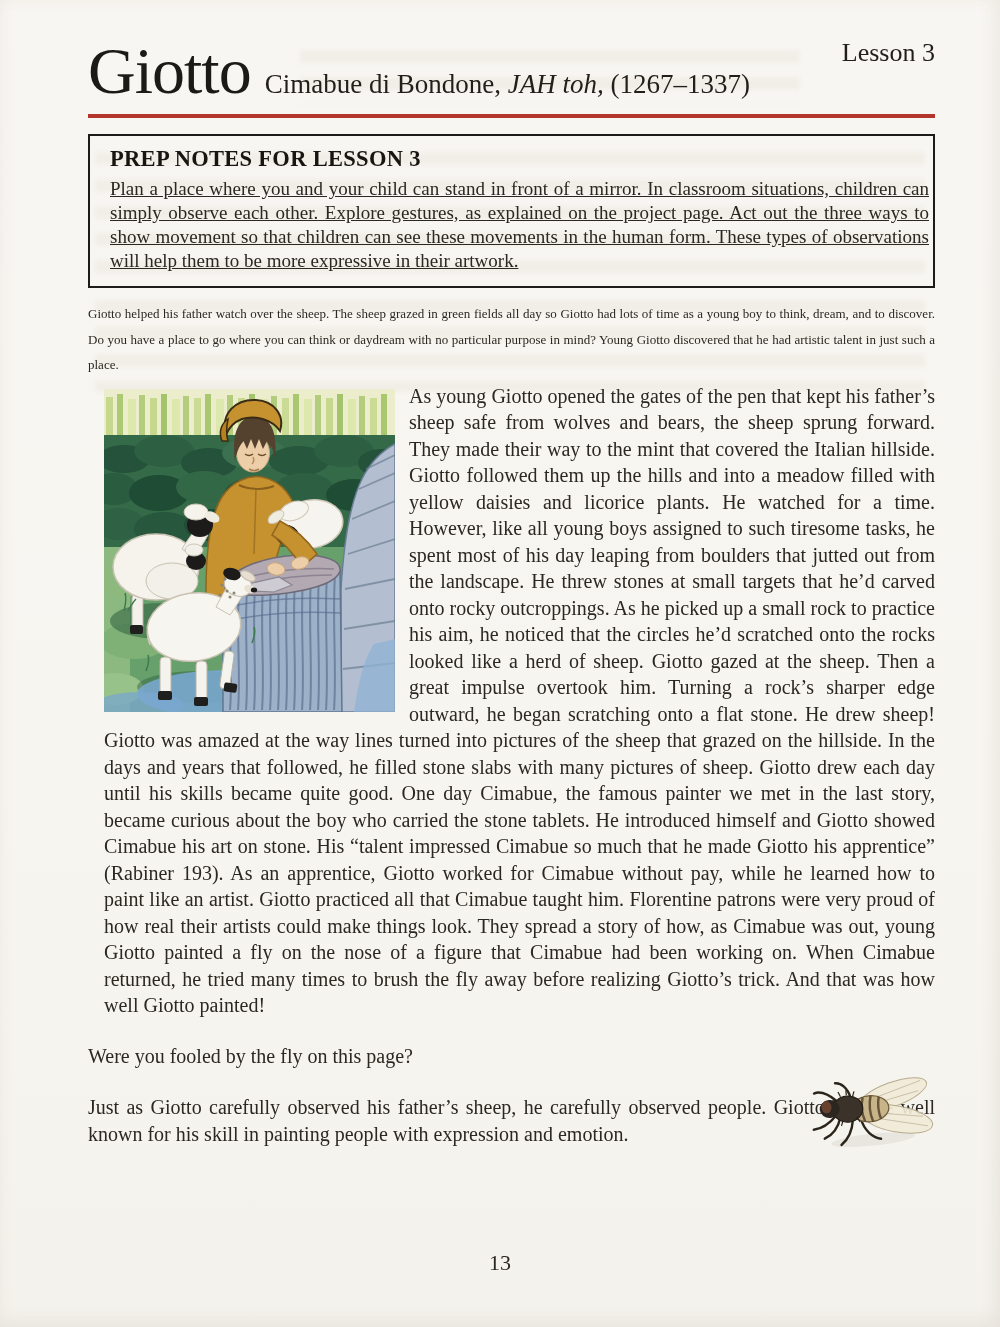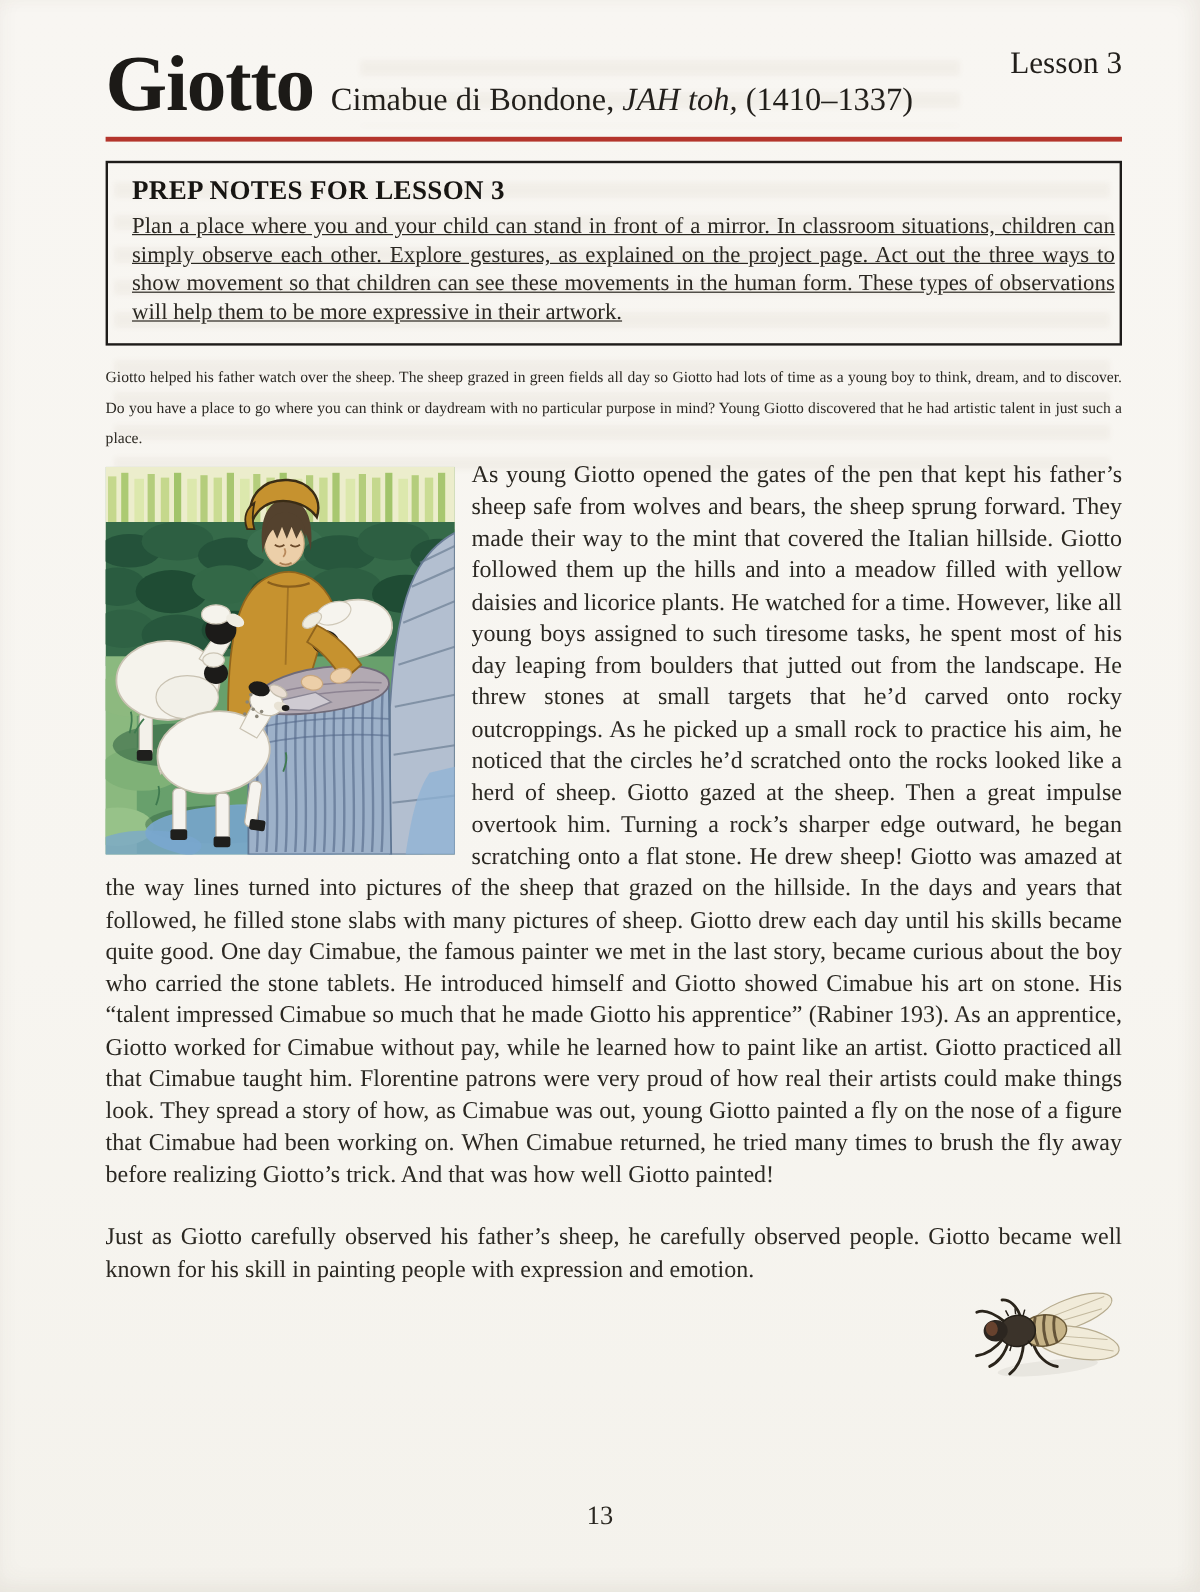--- a/index.html
+++ b/index.html
@@ -14,30 +14,30 @@
     overflow:hidden;
   }
   .ghost{position:absolute;z-index:0;opacity:.05;filter:blur(2px);
     background:repeating-linear-gradient(to bottom,#8a734d 0 13px,transparent 13px 27px);}
   .g1{top:50px;left:300px;width:500px;height:55px;}
   .g2{top:152px;left:95px;width:830px;height:128px;}
   .g3{top:300px;left:95px;width:830px;height:92px;}
   .content{position:relative;z-index:1;padding:38px 65px 0 88px;}
   .page-header{position:relative;}
   .title-line{display:flex;align-items:baseline;}
-  h1.title{margin:0;font-size:66px;line-height:1.0;font-weight:bold;letter-spacing:-1px;color:#1c1a17;}
+  h1.title{margin:0;font-size:66px;line-height:1.0;font-weight:normal;letter-spacing:-1px;color:#1c1a17;}
   .subtitle{margin:0 0 0 14px;font-size:27px;color:#221f1b;}
   .phonetic{font-style:italic;}
   .lesson{position:absolute;top:0;right:0;font-size:26px;color:#221f1b;}
   .red-rule{height:4px;background:#b4352c;margin-top:10px;}
   .prep-box{border:2.5px solid #1e1c1a;margin-top:16px;padding:10px 4px 13px 20px;}
   .prep-box h2{margin:0 0 5px 0;font-size:22.5px;letter-spacing:.3px;color:#171512;}
   .prep-box p{margin:0;font-size:19px;line-height:24px;text-align:justify;text-decoration:underline;}
   .intro{margin:13px 0 0 0;font-size:13px;line-height:25.5px;text-align:justify;}
-  .story{margin:5px 0 0 0;font-size:20px;line-height:26.5px;text-align:justify;}
+  .story{margin:5px 0 0 16px;font-size:20px;line-height:26.5px;text-align:justify;}
   .illustration{float:left;width:291px;height:323px;margin:6px 14px 4px 0;}
   .illustration svg{display:block;width:291px;height:323px;}
   .fly-question{margin:26px 0 0 0;font-size:20px;}
   .closing{margin:26px 0 0 0;font-size:20px;line-height:27px;text-align:justify;}
   .fly-wrap{position:absolute;z-index:2;left:808px;top:1072px;width:130px;height:78px;}
   .page-number{position:absolute;left:0;right:0;bottom:51px;text-align:center;font-size:22px;color:#2b2822;z-index:1;}
 </style>
 </head>
 <body>
 
@@ -45,21 +45,21 @@
 
   <div class="ghost g1"></div>
   <div class="ghost g2"></div>
   <div class="ghost g3"></div>
 
   <div class="content">
 
     <header class="page-header">
       <div class="title-line">
         <h1 class="title">Giotto</h1>
-        <p class="subtitle"><span>Cimabue di Bondone, </span><span class="phonetic">JAH toh,</span><span> (1410–1337)</span></p>
+        <p class="subtitle"><span>Cimabue di Bondone, </span><span class="phonetic">JAH toh,</span><span> (1267–1337)</span></p>
       </div>
       <div class="lesson">Lesson 3</div>
     </header>
 
     <div class="red-rule"></div>
 
     <section class="prep-box">
       <h2>PREP NOTES FOR LESSON 3</h2>
       <p>Plan a place where you and your child can stand in front of a mirror. In classroom situations, children can simply observe each other. Explore gestures, as explained on the project page. Act out the three ways to show movement so that children can see these movements in the human form. These types of observations will help them to be more expressive in their artwork.</p>
     </section>
@@ -228,20 +228,21 @@
               <circle cx="130" cy="204" r="1.5" fill="#8a8578"></circle>
           </g>
           <g stroke="#3f7a4f" stroke-width="1.5" fill="none">
             <path d="M20,222 q3,-12 1,-18 M24,222 q5,-9 8,-12"></path>
             <path d="M148,254 q4,-10 2,-16 M42,282 q4,-10 2,-16"></path>
           </g>
         </svg>
       </span><span>As young Giotto opened the gates of the pen that kept his father’s sheep safe from wolves and bears, the sheep sprung forward. They made their way to the mint that covered the Italian hillside. Giotto followed them up the hills and into a meadow filled with yellow daisies and licorice plants. He watched for a time. However, like all young boys assigned to such tiresome tasks, he spent most of his day leaping from boulders that jutted out from the landscape. He threw stones at small targets that he’d carved onto rocky outcroppings. As he picked up a small rock to practice his aim, he noticed that the circles he’d scratched onto the rocks looked like a herd of sheep. Giotto gazed at the sheep. Then a great impulse overtook him. Turning a rock’s sharper edge outward, he began scratching onto a flat stone. He drew sheep! Giotto was amazed at the way lines turned into pictures of the sheep that grazed on the hillside. In the days and years that followed, he filled stone slabs with many pictures of sheep. Giotto drew each day until his skills became quite good. One day Cimabue, the famous painter we met in the last story, became curious about the boy who carried the stone tablets. He introduced himself and Giotto showed Cimabue his art on stone. His “talent impressed Cimabue so much that he made Giotto his apprentice” (Rabiner 193). As an apprentice, Giotto worked for Cimabue without pay, while he learned how to paint like an artist. Giotto practiced all that Cimabue taught him. Florentine patrons were very proud of how real their artists could make things look. They spread a story of how, as Cimabue was out, young Giotto painted a fly on the nose of a figure that Cimabue had been working on. When Cimabue returned, he tried many times to brush the fly away before realizing Giotto’s trick. And that was how well Giotto painted!</span>
     </div>
 
+    <p class="fly-question">Were you fooled by the fly on this page?</p>
 
     <p class="closing">Just as Giotto carefully observed his father’s sheep, he carefully observed people. Giotto became well known for his skill in painting people with expression and emotion.</p>
 
   </div>
 
   <div class="fly-wrap">
     <svg viewBox="0 0 130 78" role="img" aria-label="housefly-photo">
       <g transform="rotate(-6 60 38)">
         <ellipse cx="62" cy="68" rx="42" ry="6" fill="#5a5040" opacity="0.08"></ellipse>
         <g>

